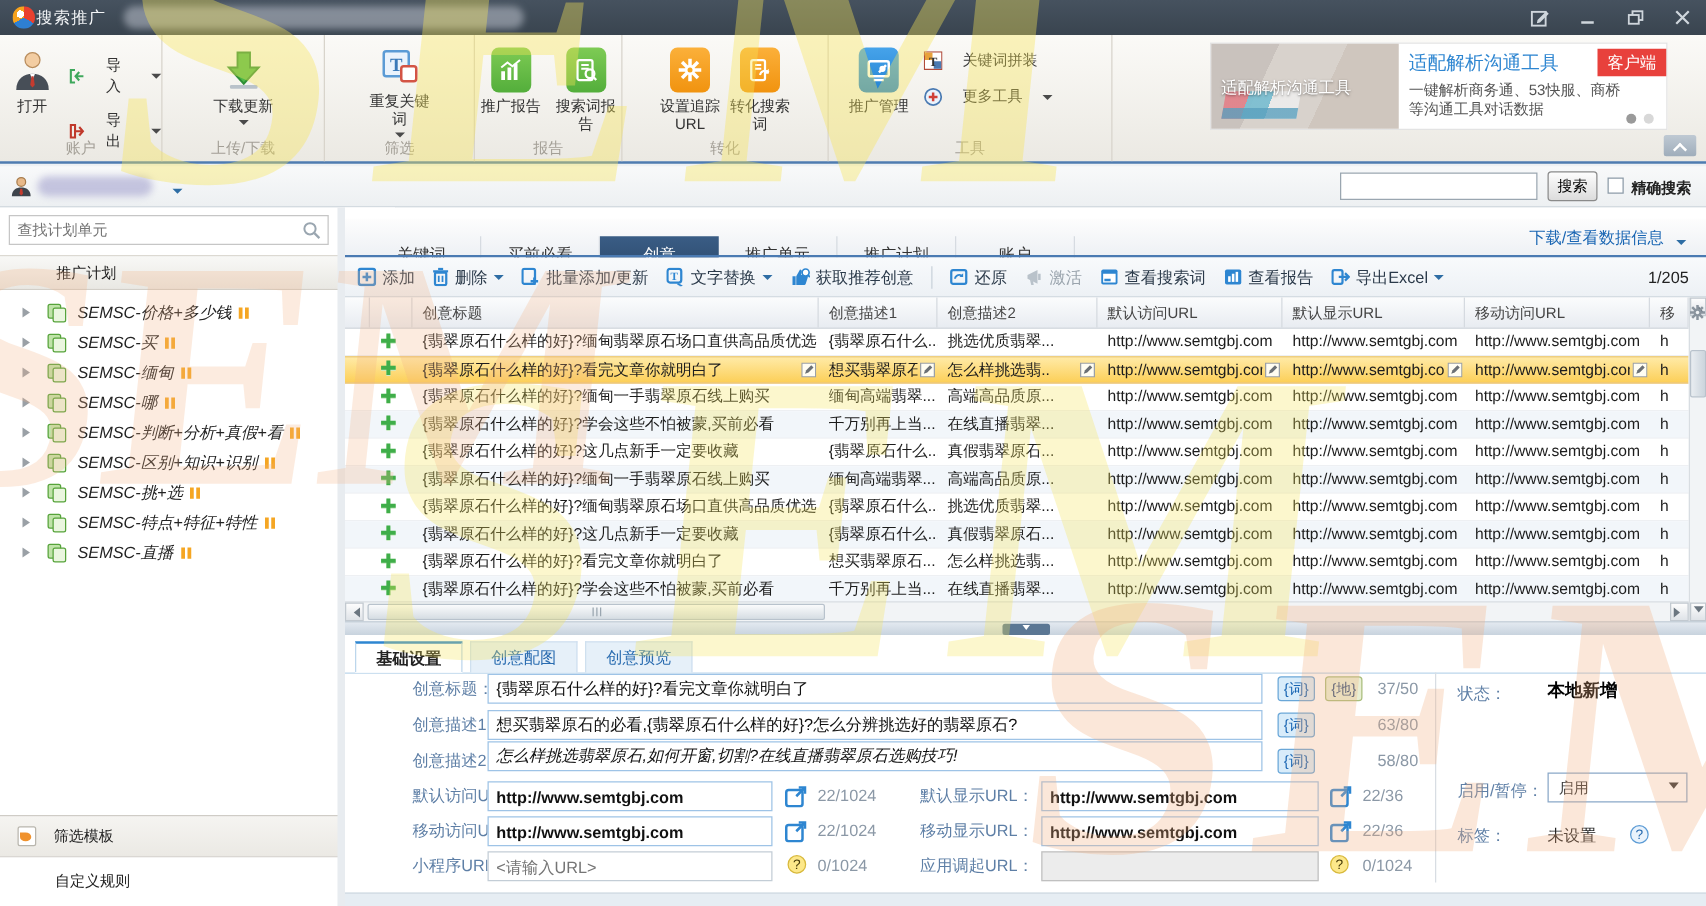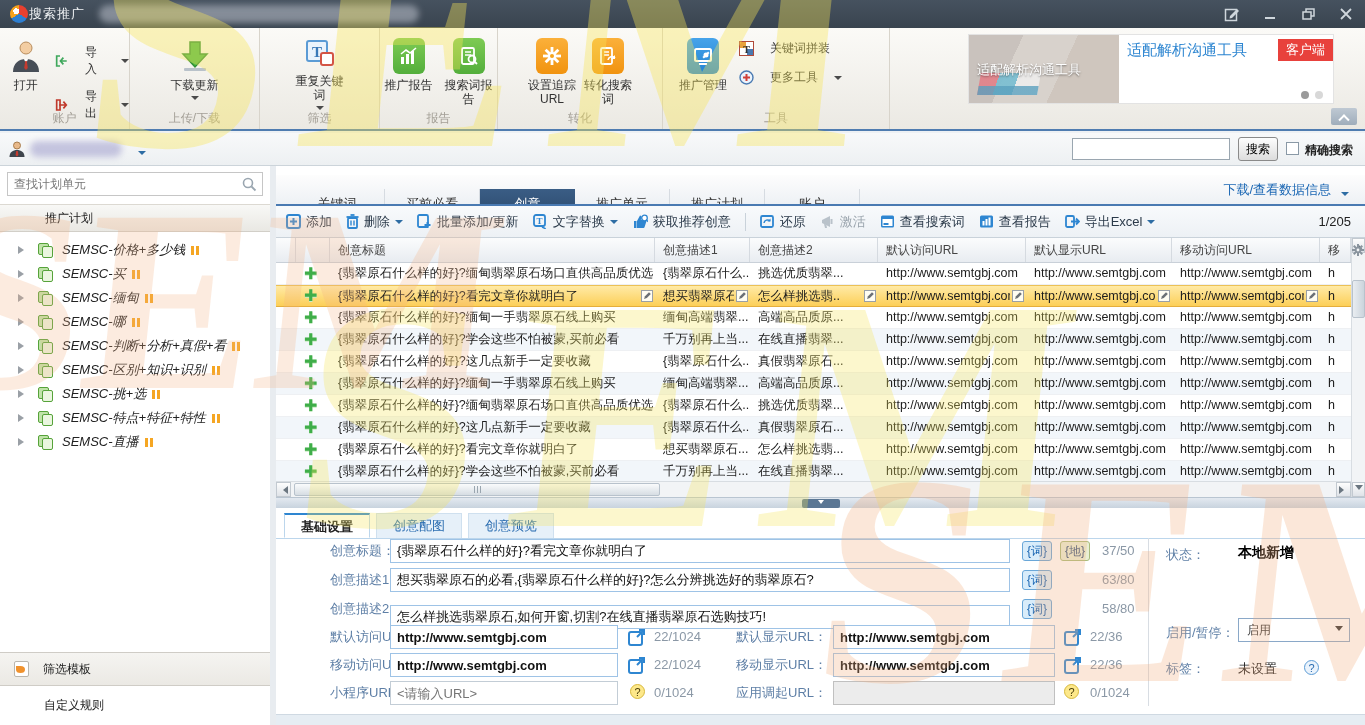--- a/index.html
+++ b/index.html
@@ -360,20 +360,23 @@
   </div>
 
   <div id="promo">
     <div id="promo-img">
       <div class="chartdec"></div>
       <div class="cap">适配解析沟通工具</div>
     </div>
     <div id="promo-body">
       <div id="promo-title">适配解析沟通工具</div>
       <div id="promo-badge">客户端</div>
+      <div class="promo-desc">
+        <span>一键解析商务通、53快服、商桥</span><br><span>等沟通工具对话数据</span>
+      </div>
       <div id="promo-dots">
           <i></i>
           <i></i>
         </div>
     </div>
   </div>
   <div id="ribbon-collapse">
       <div class="chev"></div>
     </div>
 </div>
@@ -999,21 +1002,21 @@
     <div class="token word" style="left:746px;top:33px">{词}</div>
     <div class="token place" style="left:784px;top:33px">{地}</div>
     <div class="fcount" style="left:826px;top:31px">37/50</div>
 
     <div class="frow-label" style="left:54px;top:60px">创意描述1：</div>
     <input class="finput" style="left: 114px; top: 60px; width: 620px;" value="想买翡翠原石的必看,{翡翠原石什么样的好}?怎么分辨挑选好的翡翠原石?">
     <div class="token word" style="left:746px;top:62px">{词}</div>
     <div class="fcount" style="left:826px;top:60px">63/80</div>
 
     <div class="frow-label" style="left:54px;top:89px">创意描述2：</div>
-    <input class="finput" style="left: 114px; top: 97px; width: 620px;" value="怎么样挑选翡翠原石,如何开窗,切割?在线直播翡翠原石选购技巧!">
+    <input class="finput" style="left: 114px; top: 85px; width: 620px; font-style: italic;" value="怎么样挑选翡翠原石,如何开窗,切割?在线直播翡翠原石选购技巧!">
     <div class="token word" style="left:746px;top:91px">{词}</div>
     <div class="fcount" style="left:826px;top:89px">58/80</div>
 
     <div class="frow-label" style="left:54px;top:117px">默认访问URL：</div>
     <input class="finput" style="left: 114px; top: 117px; width: 228px; font-weight: bold;" value="http://www.semtgbj.com">
     <div class="linkbox" style="left:352px;top:120px">
       <svg width="18" height="18" viewBox="0 0 18 18">
           <rect x="1" y="4" width="13" height="13" rx="2" fill="none" stroke="#2e86d1" stroke-width="2"></rect>
           <path d="M9 9l7-7M11 2h5v5" fill="none" stroke="#2e86d1" stroke-width="2"></path>
         </svg>

